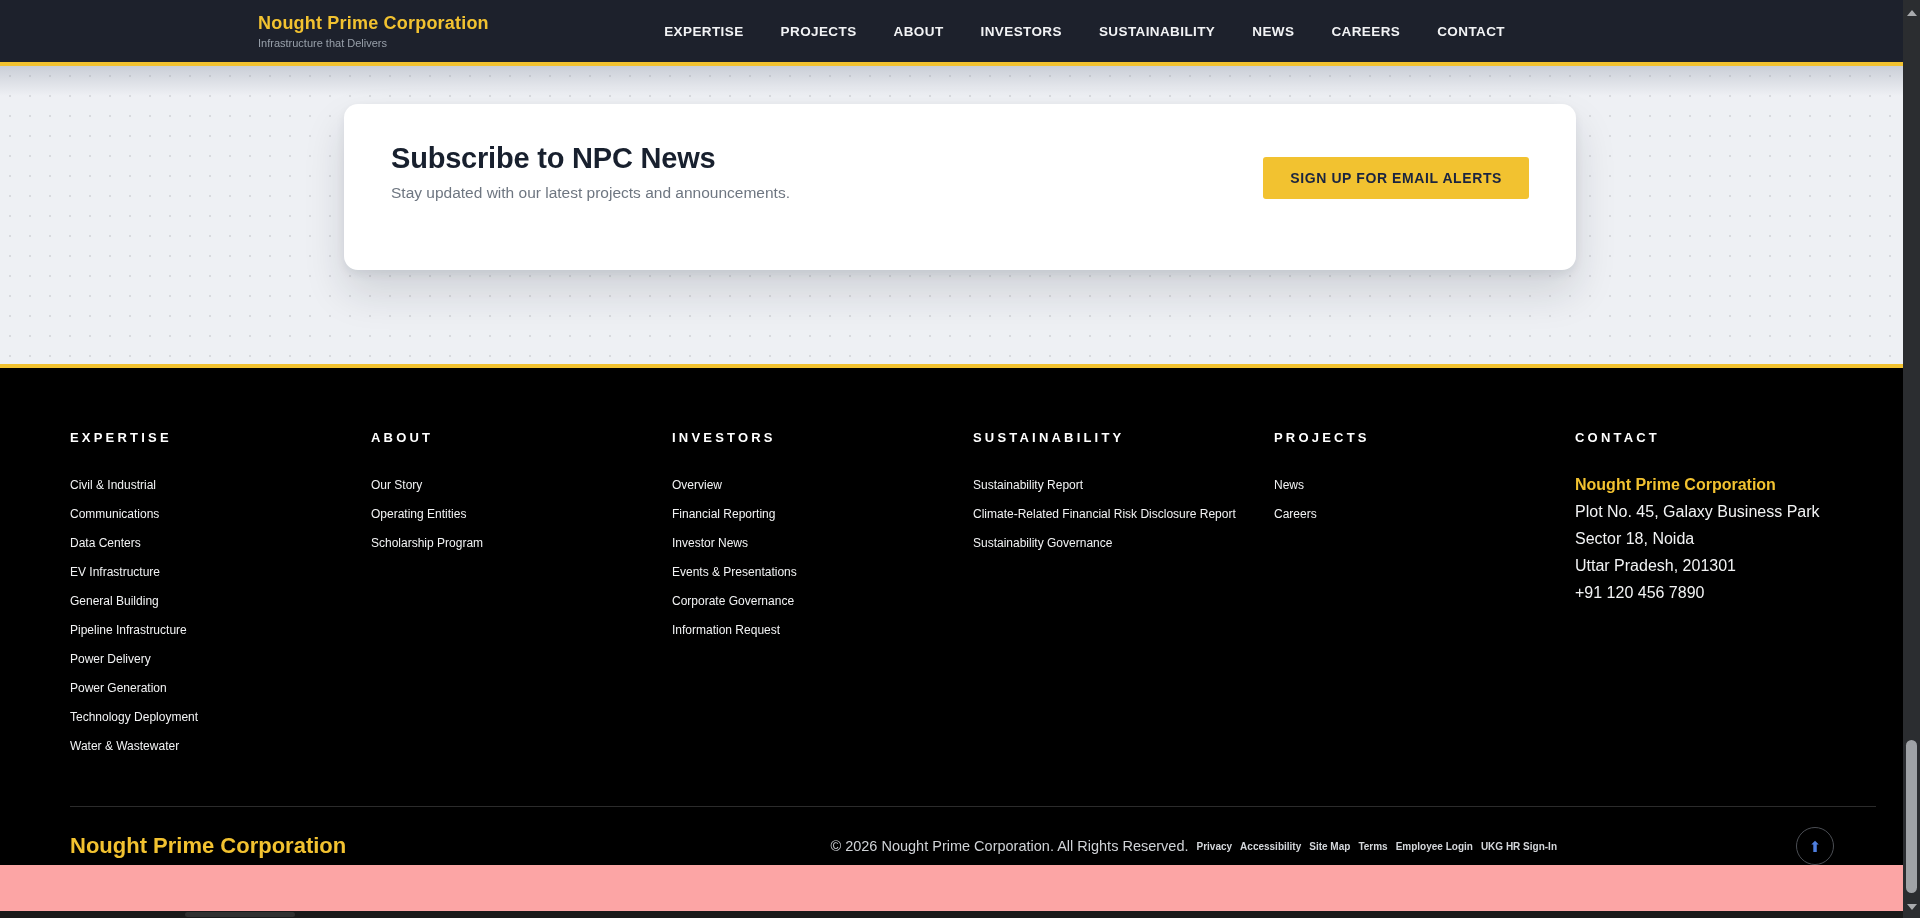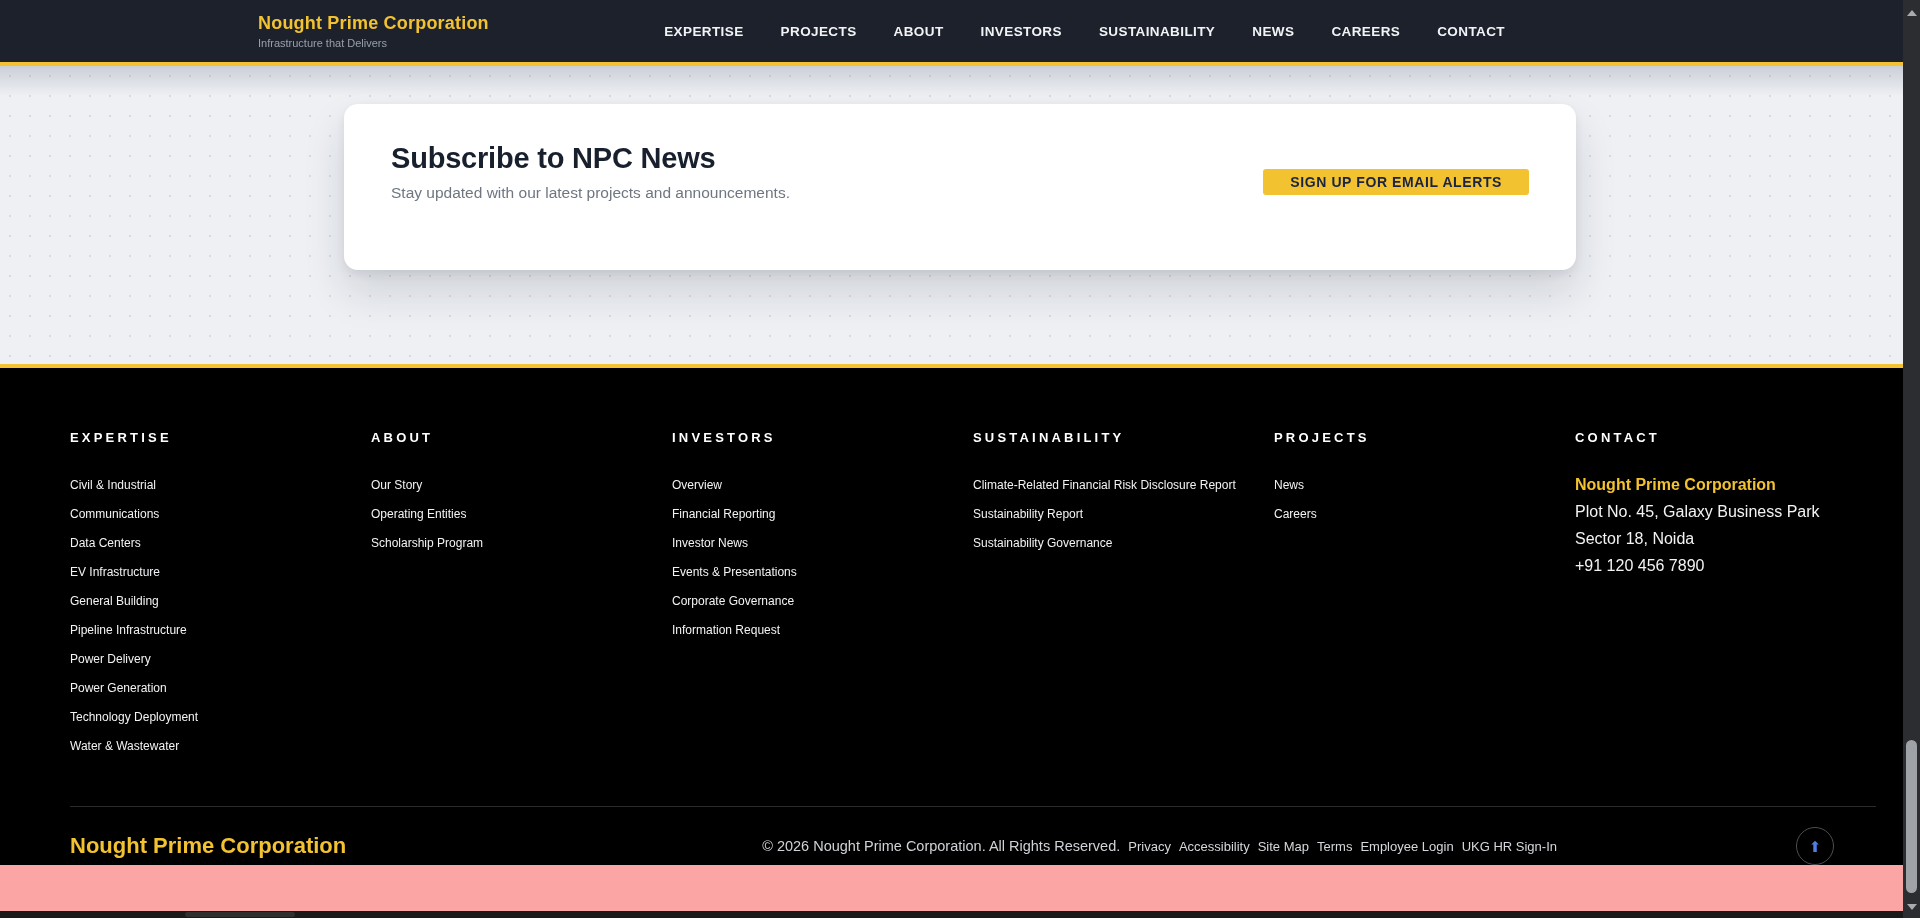--- a/index.html
+++ b/index.html
@@ -40,21 +40,21 @@
   }
   .subscribe-title {
     position:absolute; left:47px; top:38px;
     font-size:29px; font-weight:bold; color:#18202e; letter-spacing:-.2px;
   }
   .subscribe-subtitle {
     position:absolute; left:47px; top:80px;
     font-size:15.5px; color:#6e7681;
   }
   .signup-btn {
-    position:absolute; right:47px; top:65px; height:26px; padding:0 27px;
+    position:absolute; right:47px; top:53px; height:42px; padding:0 27px;
     background:#F2C230; border:none; border-radius:3px; cursor:pointer;
     font-family:inherit; font-size:14px; font-weight:bold; letter-spacing:.6px; color:#1a2440;
   }
 
   
   .footer { background:#000; color:#fff; padding-top:62px; }
   .footer-columns {
     display:grid; grid-template-columns:repeat(6,1fr);
     padding:0 44px 0 70px;
   }
@@ -63,21 +63,21 @@
   .col-links li {
     font-size:12px; line-height:29px; color:#f2f3f4; cursor:pointer; max-width:272px;
   }
   .contact-block { margin-top:26px; font-size:16px; line-height:27px; color:#f2f3f4; }
   .contact-company { color:#F2C230; font-weight:bold; }
   .footer-divider { margin:45px 44px 0 70px; border-top:1px solid #2b2b2b; }
   .bottom-bar { margin-top:20px; display:flex; align-items:center; padding:0 86px 0 70px; }
   .bottom-logo { color:#F2C230; font-size:22px; font-weight:bold; cursor:pointer; white-space:nowrap; }
   .legal { margin-left:auto; margin-right:239px; display:flex; align-items:center; gap:8px; }
   .copyright { font-size:14.5px; color:#cfd2d6; white-space:nowrap; }
-  .legal a { font-size:13px; color:#d4d7db; text-decoration:none; cursor:pointer; white-space:nowrap; }
+  .legal a { font-size:10px; color:#d4d7db; text-decoration:none; cursor:pointer; white-space:nowrap;font-weight:bold; }
   .scroll-top {
     width:38px; height:38px; border-radius:50%; border:1px solid #4b4e54; background:transparent;
     display:flex; align-items:center; justify-content:center; cursor:pointer; flex:0 0 auto;
   }
   .scroll-top .glyph { font-size:15px; color:#4f7fe0; line-height:1; }
 
   
   .v-scrollbar {
     position:absolute; top:0; right:0; width:17px; height:918px; background:#2b2d30; z-index:10;
   }
@@ -169,40 +169,41 @@
             <li>Investor News</li>
             <li>Events &amp; Presentations</li>
             <li>Corporate Governance</li>
             <li>Information Request</li>
           </ul>
       </div>
 
       <div>
         <div class="col-heading">SUSTAINABILITY</div>
         <ul class="col-links">
+            <li>Sustainability Report</li>
             <li>Climate-Related Financial Risk Disclosure Report</li>
-            <li>Sustainability Report</li>
             <li>Sustainability Governance</li>
           </ul>
       </div>
 
       <div>
         <div class="col-heading">PROJECTS</div>
         <ul class="col-links">
             <li>News</li>
             <li>Careers</li>
           </ul>
       </div>
 
       <div>
         <div class="col-heading">CONTACT</div>
         <div class="contact-block">
           <div class="contact-company">Nought Prime Corporation</div>
           <div>Plot No. 45, Galaxy Business Park</div>
           <div>Sector 18, Noida</div>
+          <div>Uttar Pradesh, 201301</div>
           <div>+91 120 456 7890</div>
         </div>
       </div>
 
     </div>
 
     <div class="footer-divider"></div>
 
     <div class="bottom-bar">
       <div class="bottom-logo">Nought Prime Corporation</div>

